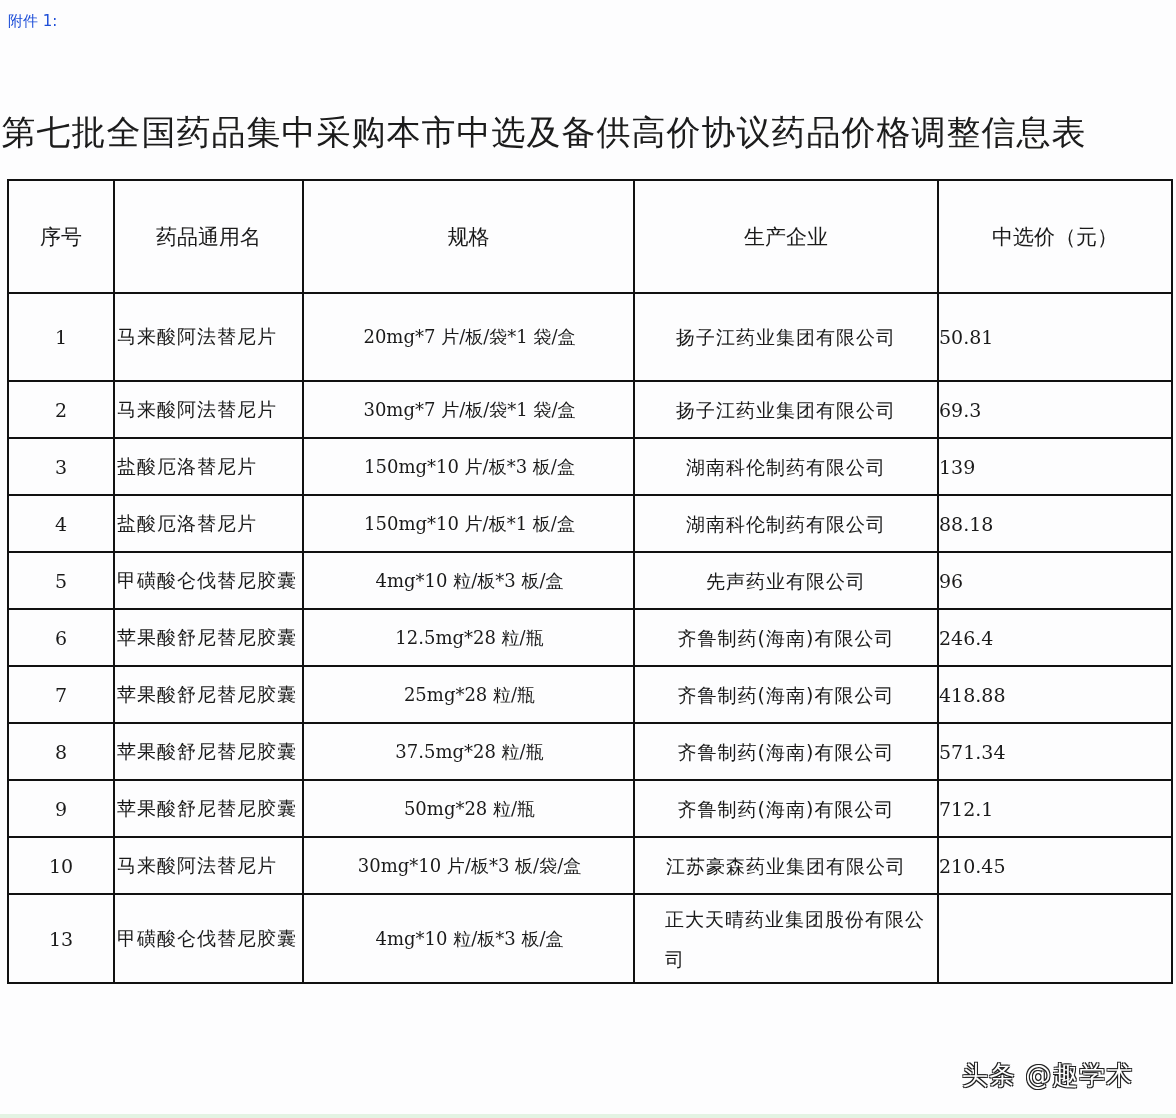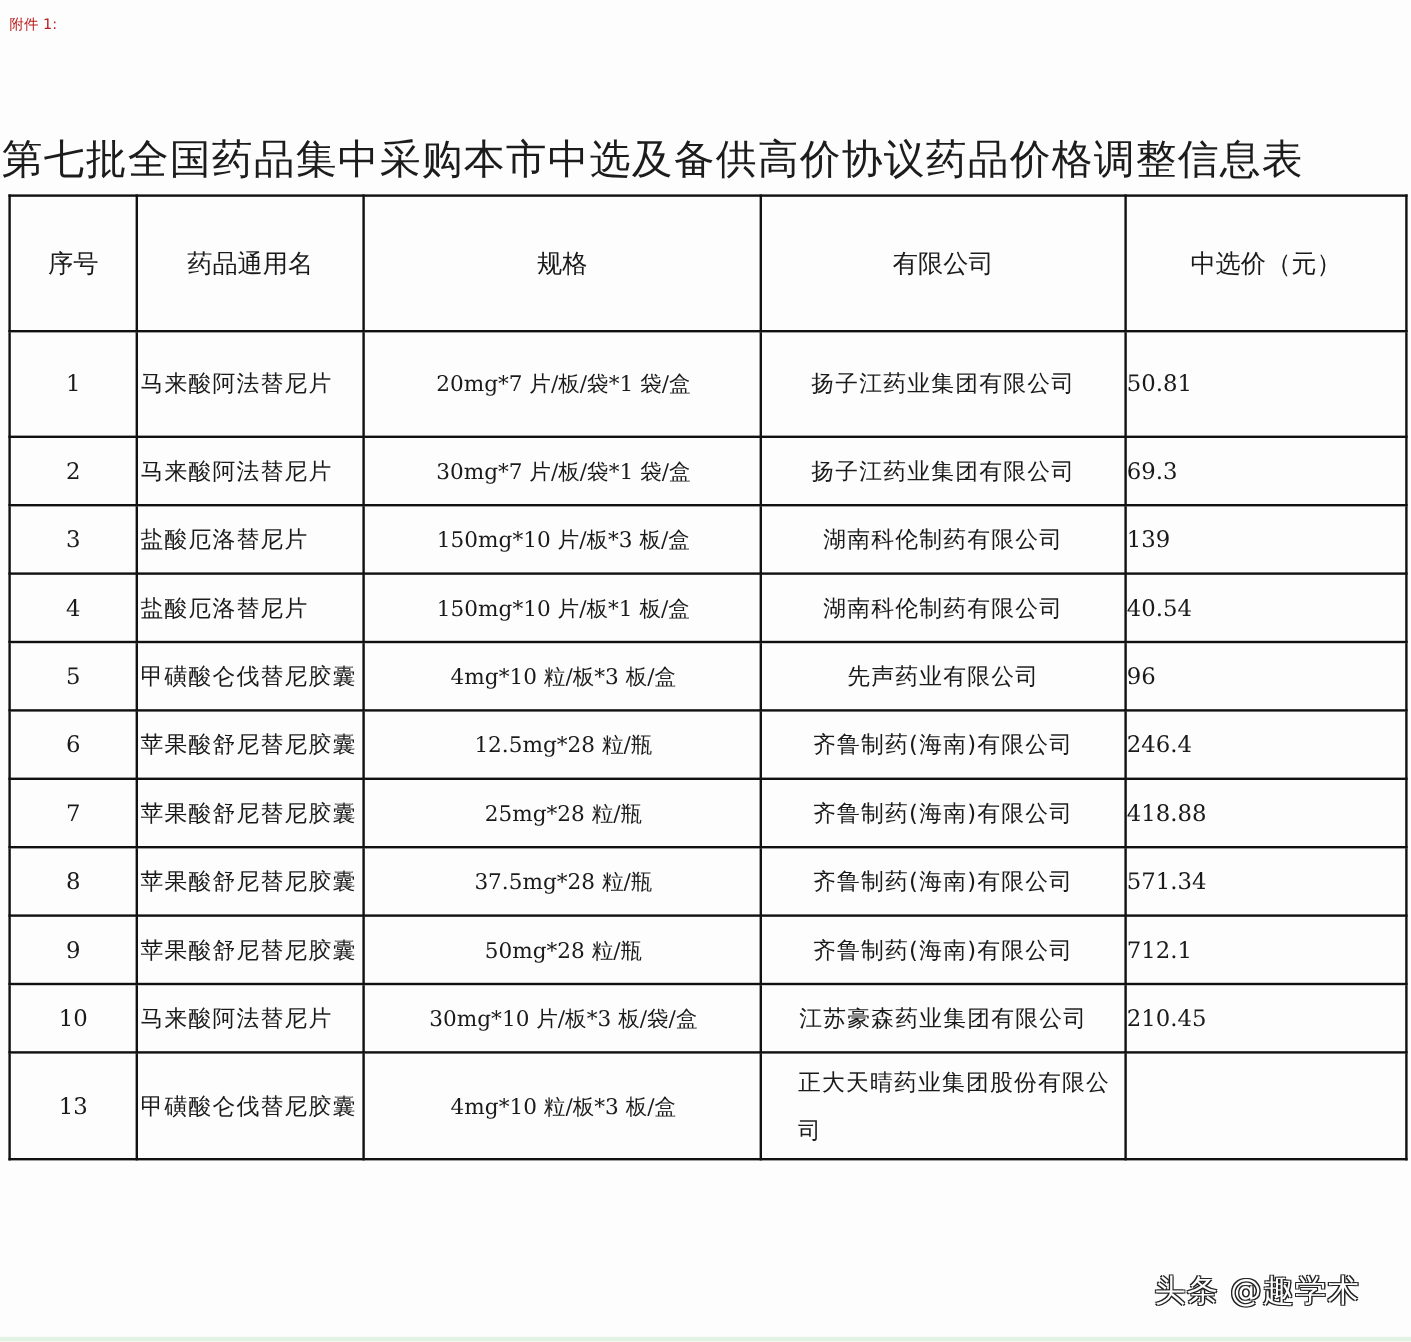--- a/index.html
+++ b/index.html
@@ -5,33 +5,33 @@
     html, body { margin: 0; padding: 0; }
     body {
       width: 1176px; height: 1118px; overflow: hidden;
       background: #fdfdfe;
       font-family: "DejaVu Sans", "Liberation Sans", sans-serif;
       color: #1a1a1a;
       position: relative;
     }
     .annex {
       position: absolute; left: 8px; top: 12px;
-      font-size: 12px; color: #b91c1c;
+      font-size: 15px; color: #1d4ed8;
       font-family: "DejaVu Sans", sans-serif;
     }
     .doc-title {
       position: absolute; left: 0; top: 110px; width: 1088px;
       text-align: center;
       font-size: 34px; letter-spacing: 1px;
       font-family: "DejaVu Serif", "Liberation Serif", serif;
       font-weight: normal; color: #1c1c1c;
       margin: 0;
     }
     table.price-table {
-      position: absolute; left: 7px; top: 162px;
+      position: absolute; left: 7px; top: 179px;
       width: 1164px;
       border-collapse: collapse;
       table-layout: fixed;
       border: 2px solid #000000;
     }
     .price-table th, .price-table td {
       border: 2px solid #111;
       padding: 0;
       vertical-align: middle;
       font-size: 19px;
@@ -76,21 +76,21 @@
     <col style="width:189px">
     <col style="width:331px">
     <col style="width:304px">
     <col style="width:234px">
   </colgroup>
   <thead>
     <tr>
       <th>序号</th>
       <th>药品通用名</th>
       <th>规格</th>
-      <th>有限公司</th>
+      <th>生产企业</th>
       <th>中选价（元）</th>
     </tr>
   </thead>
   <tbody>
     <tr class="first">
       <td class="c-no">1</td>
       <td class="c-name">马来酸阿法替尼片</td>
       <td class="c-spec">20mg*7 片/板/袋*1 袋/盒</td>
       <td class="c-mfr">扬子江药业集团有限公司</td>
       <td class="c-price">50.81</td>
@@ -107,21 +107,21 @@
       <td class="c-name">盐酸厄洛替尼片</td>
       <td class="c-spec">150mg*10 片/板*3 板/盒</td>
       <td class="c-mfr">湖南科伦制药有限公司</td>
       <td class="c-price">139</td>
     </tr>
     <tr>
       <td class="c-no">4</td>
       <td class="c-name">盐酸厄洛替尼片</td>
       <td class="c-spec">150mg*10 片/板*1 板/盒</td>
       <td class="c-mfr">湖南科伦制药有限公司</td>
-      <td class="c-price">40.54</td>
+      <td class="c-price">88.18</td>
     </tr>
     <tr>
       <td class="c-no">5</td>
       <td class="c-name">甲磺酸仑伐替尼胶囊</td>
       <td class="c-spec">4mg*10 粒/板*3 板/盒</td>
       <td class="c-mfr">先声药业有限公司</td>
       <td class="c-price">96</td>
     </tr>
     <tr>
       <td class="c-no">6</td>

